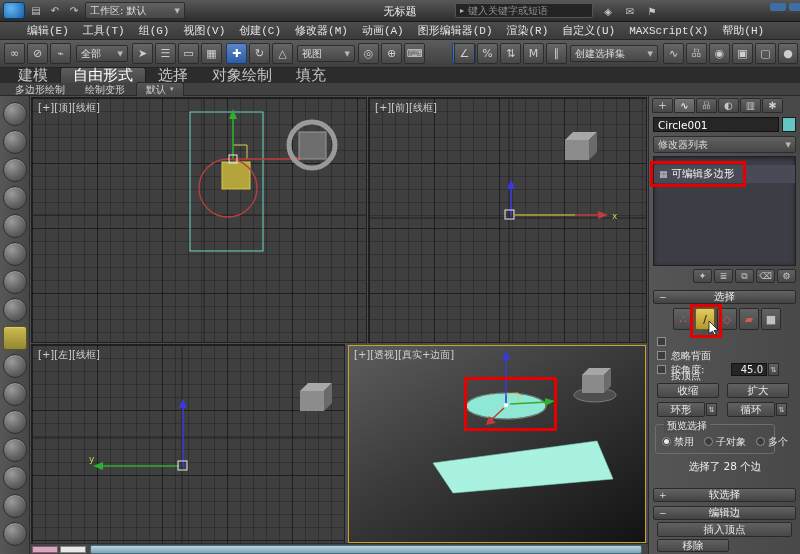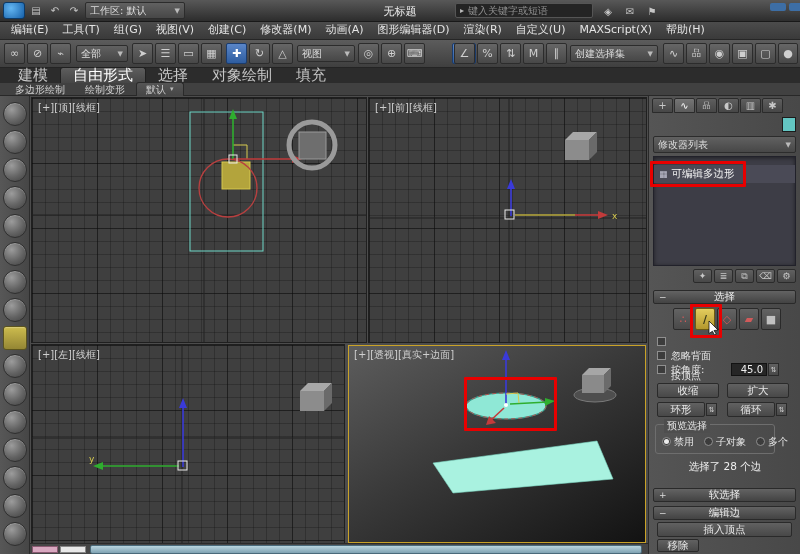--- a/index.html
+++ b/index.html
@@ -9,21 +9,21 @@
   .abs{position:absolute;}
   
   .titlebar{background:linear-gradient(#585858,#2d2d2d);border-bottom:1px solid #191919;display:flex;align-items:center;gap:3px;padding:0 3px;}
   .logo{width:22px;height:17px;border-radius:3px;background:radial-gradient(circle at 35% 35%,#63b6f2,#155fa8);border:1px solid #0c3a68;}
   .tbtn{min-width:16px;height:16px;display:flex;align-items:center;justify-content:center;color:#c6c6c6;font-size:10px;border-radius:2px;}
   .dropdown{background:linear-gradient(#616161,#474747);border:1px solid #2c2c2c;border-radius:2px;color:#ddd;font-size:10px;display:flex;align-items:center;padding:0 4px;height:17px;}
   .caret{font-size:7px;margin-left:auto;padding-left:4px;color:#bbb;}
   .wtitle{font-size:11px;color:#eaeaea;text-align:center;}
   .searchbox{background:#242424;border:1px solid #555;border-radius:2px;display:flex;align-items:center;gap:4px;padding:0 4px;font-size:10px;color:#8f8f8f;}
   
-  .menubar{background:linear-gradient(#4c4c4c,#3a3a3a);border-bottom:1px solid #262626;display:flex;align-items:flex-end;padding-left:4px;}
+  .menubar{background:linear-gradient(#4c4c4c,#3a3a3a);border-bottom:1px solid #262626;display:flex;align-items:center;padding-left:20px;font-family:Liberation Mono, monospace;}
   .menu-item{padding:0 7px;font-size:11px;color:#e4e4e4;line-height:18px;}
   
   .toolbar{background:linear-gradient(#5c5c5c,#3f3f3f);border-bottom:1px solid #242424;}
   .tool-btn{position:absolute;top:3px;width:21px;height:21px;background:linear-gradient(#666,#484848);border:1px solid #2c2c2c;border-radius:2px;color:#cfcfcf;font-size:11px;display:flex;align-items:center;justify-content:center;}
   .tool-btn.active{background:linear-gradient(#5a86c8,#2e5da0);border-color:#1b3c6d;color:#fff;}
   
   .ribbontabs{background:#2c2c2c;display:flex;align-items:flex-end;padding-left:6px;}
   .rtab{padding:0 12px;font-size:15px;line-height:15px;color:#c6c6c6;}
   .rtab.active{background:linear-gradient(#5d5d5d,#464646);color:#fff;border:1px solid #202020;border-bottom:none;border-radius:3px 3px 0 0;}
   .ribbonsub{background:#414141;border-bottom:1px solid #282828;display:flex;align-items:center;padding-left:6px;gap:2px;}
@@ -355,20 +355,23 @@
           <span>◐</span>
         </div>
       <div class="ptab">
           <span>▥</span>
         </div>
       <div class="ptab">
           <span>✱</span>
         </div>
     </div>
 
+    <div class="abs namefield" style="left:4px;top:21px;width:126px;height:15px;">
+      <span>Circle001</span>
+    </div>
     <div class="abs swatch" style="left:133px;top:21px;width:14px;height:15px;background:#63c6c3;"></div>
 
     <div class="abs dropdown" style="left:4px;top:40px;width:143px;height:17px;text-align:right;">
       <span>修改器列表</span>
       <span class="caret">▼</span>
     </div>
 
     <div class="abs stackbox" style="left:4px;top:60px;width:143px;height:110px;">
       <div class="stackitem">
         <span class="sicon">▦</span>
@@ -467,21 +470,21 @@
       <span class="pm">+</span>
       <span>软选择</span>
     </div>
     <div class="rhead" style="left:4px;top:410px;width:143px;">
       <span class="pm">−</span>
       <span>编辑边</span>
     </div>
     <div class="p-btn" style="left:8px;top:426px;width:135px;">
         <span>插入顶点</span>
       </div>
-    <div class="p-btn" style="left:8px;top:443px;width:42px;height:13px;">
+    <div class="p-btn" style="left:8px;top:443px;width:72px;height:13px;">
         <span>移除</span>
       </div>
     <div class="p-btn" style="left:78px;top:443px;width:62px;height:13px;margin-top:44px;">
         <span>分割</span>
       </div>
   </div>
 
   <div class="red-box" style="left:650px;top:161px;width:96px;height:26px;"></div>
   <div class="red-box" style="left:690px;top:304px;width:32px;height:34px;"></div>
   <div class="red-box" style="left:464px;top:377px;width:93px;height:54px;"></div>

